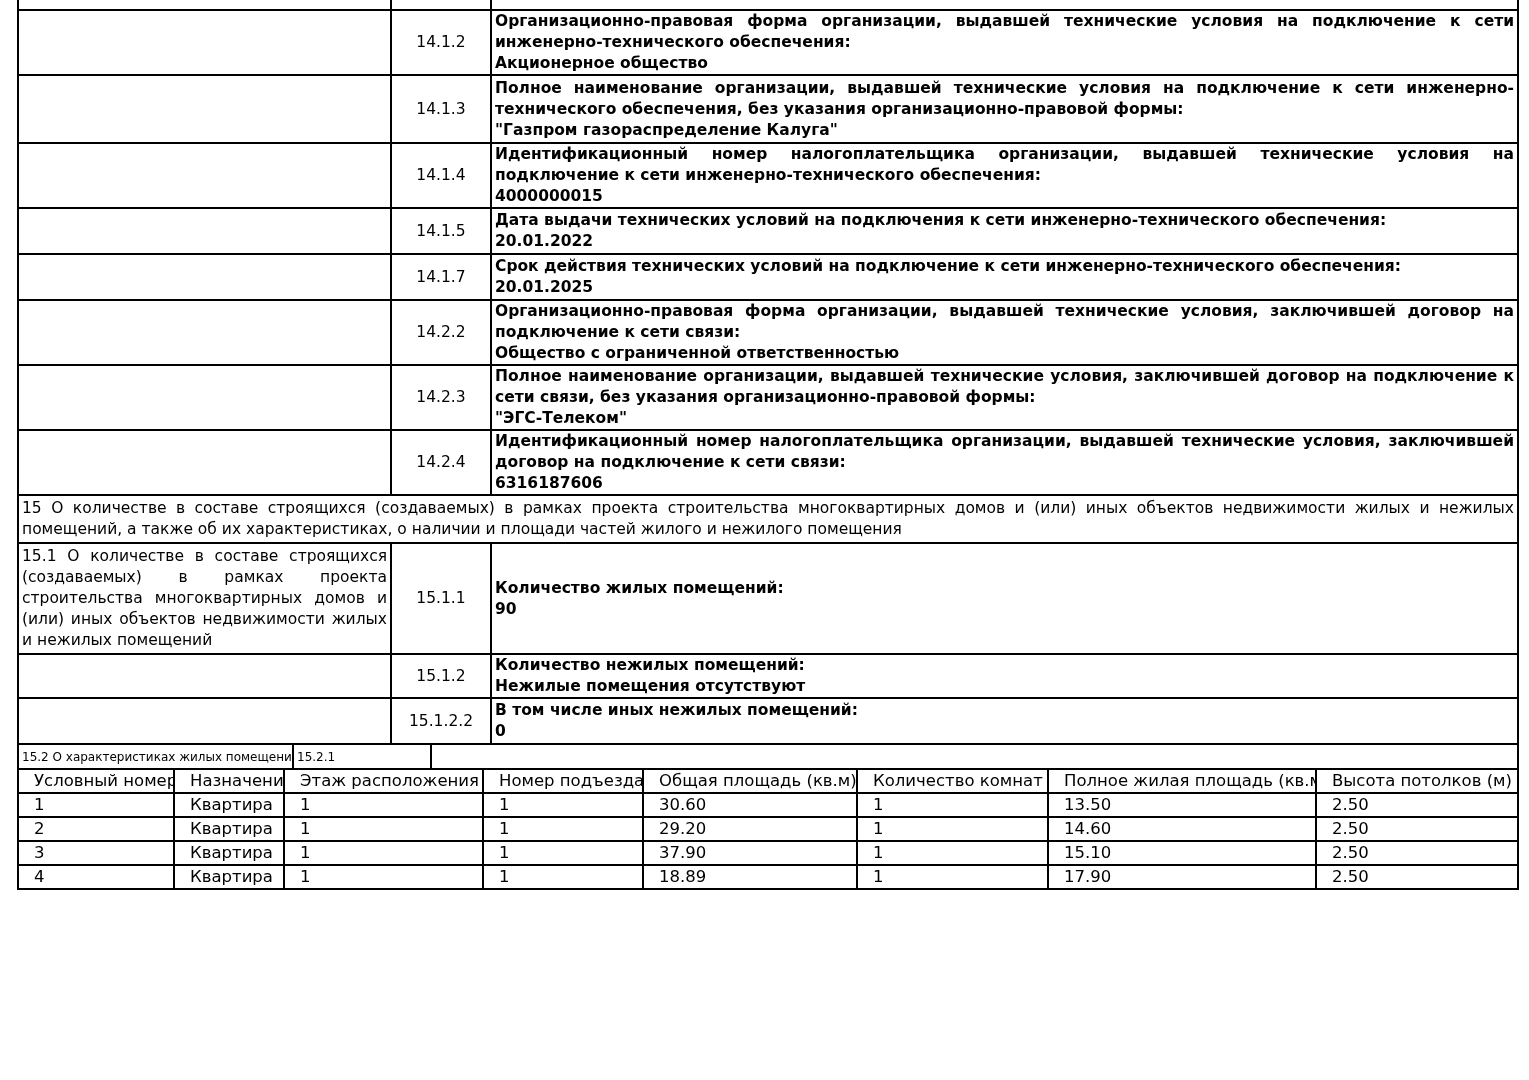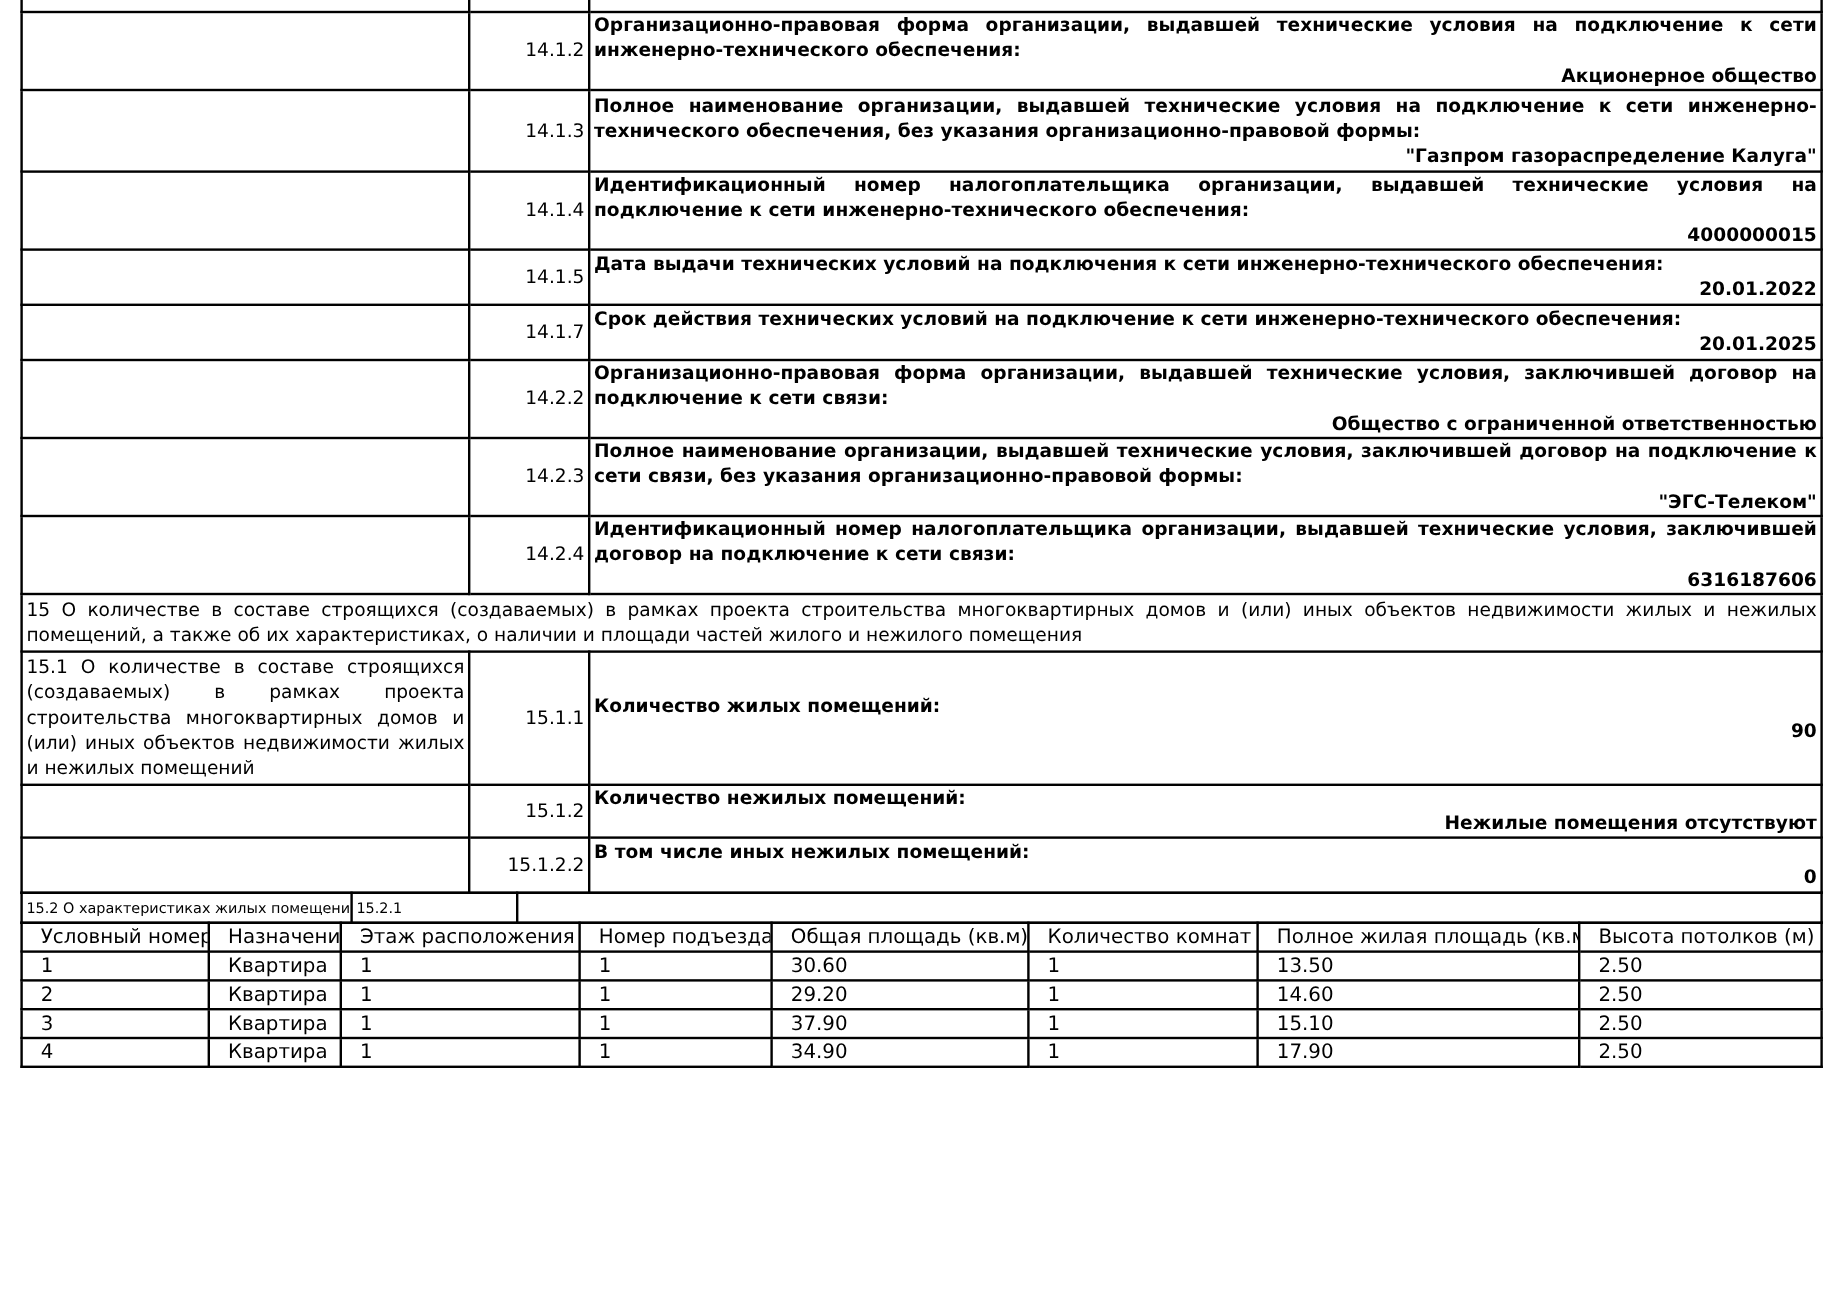--- a/index.html
+++ b/index.html
@@ -7,24 +7,24 @@
     width:1529px;height:1080px;overflow:hidden;background:#fff;color:#000;
     font-family:"DejaVu Sans","Liberation Sans",sans-serif;
   }
   .page{position:relative;width:1529px;height:1080px;overflow:hidden;background:#fff}
   table{border-collapse:collapse;table-layout:fixed;margin-left:17px;width:1500px}
   td{border:2px solid #000;vertical-align:middle;padding:0 3px;overflow:hidden;word-wrap:break-word}
 
   
   .tblA{font-size:15.5px;line-height:21px;margin-top:-2px}
   .tblA .c-section{text-align:justify}
-  .tblA .c-num{text-align:right}
+  .tblA .c-num{text-align:center}
   .tblA .c-content{text-align:justify}
   .lbl{font-weight:bold}
-  .val{font-weight:bold;text-align:right}
+  .val{font-weight:bold;text-align:left}
   .sliver td{height:9px}
   .sec15td{text-align:justify}
   
   .h44 td{height:44px}.h40 td{height:40px}.h42 td{height:42px}
   .h60 td{height:60px}.h61 td{height:61px}.h66 td{height:66px}
   .h46 td{height:46px}.h109 td{height:109px}
 
   
   .tblB{font-size:12px;line-height:18px;margin-top:-2px}
   .tblB td{height:23px;white-space:nowrap}
@@ -210,21 +210,21 @@
           <td class="">37.90</td>
           <td class="">1</td>
           <td class="">15.10</td>
           <td class="">2.50</td>
         </tr>
         <tr>
           <td class="">4</td>
           <td class="">Квартира</td>
           <td class="">1</td>
           <td class="">1</td>
-          <td class="">34.90</td>
+          <td class="">18.89</td>
           <td class="">1</td>
           <td class="">17.90</td>
           <td class="">2.50</td>
         </tr>
       </tbody>
   </table>
 
 </div>
 
 </body></html>

